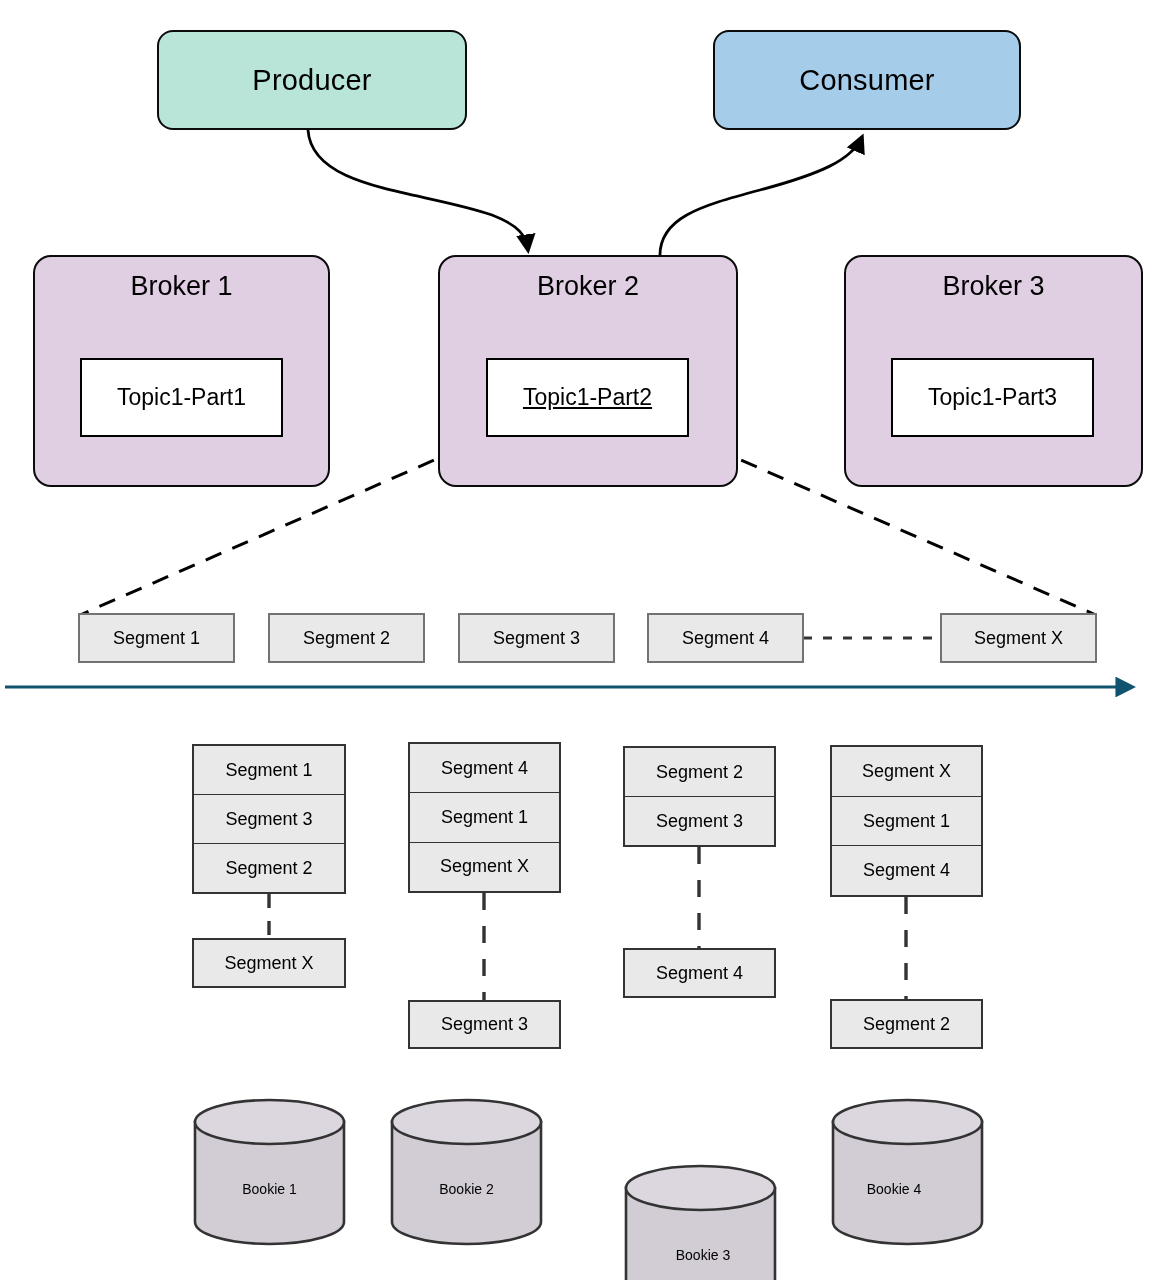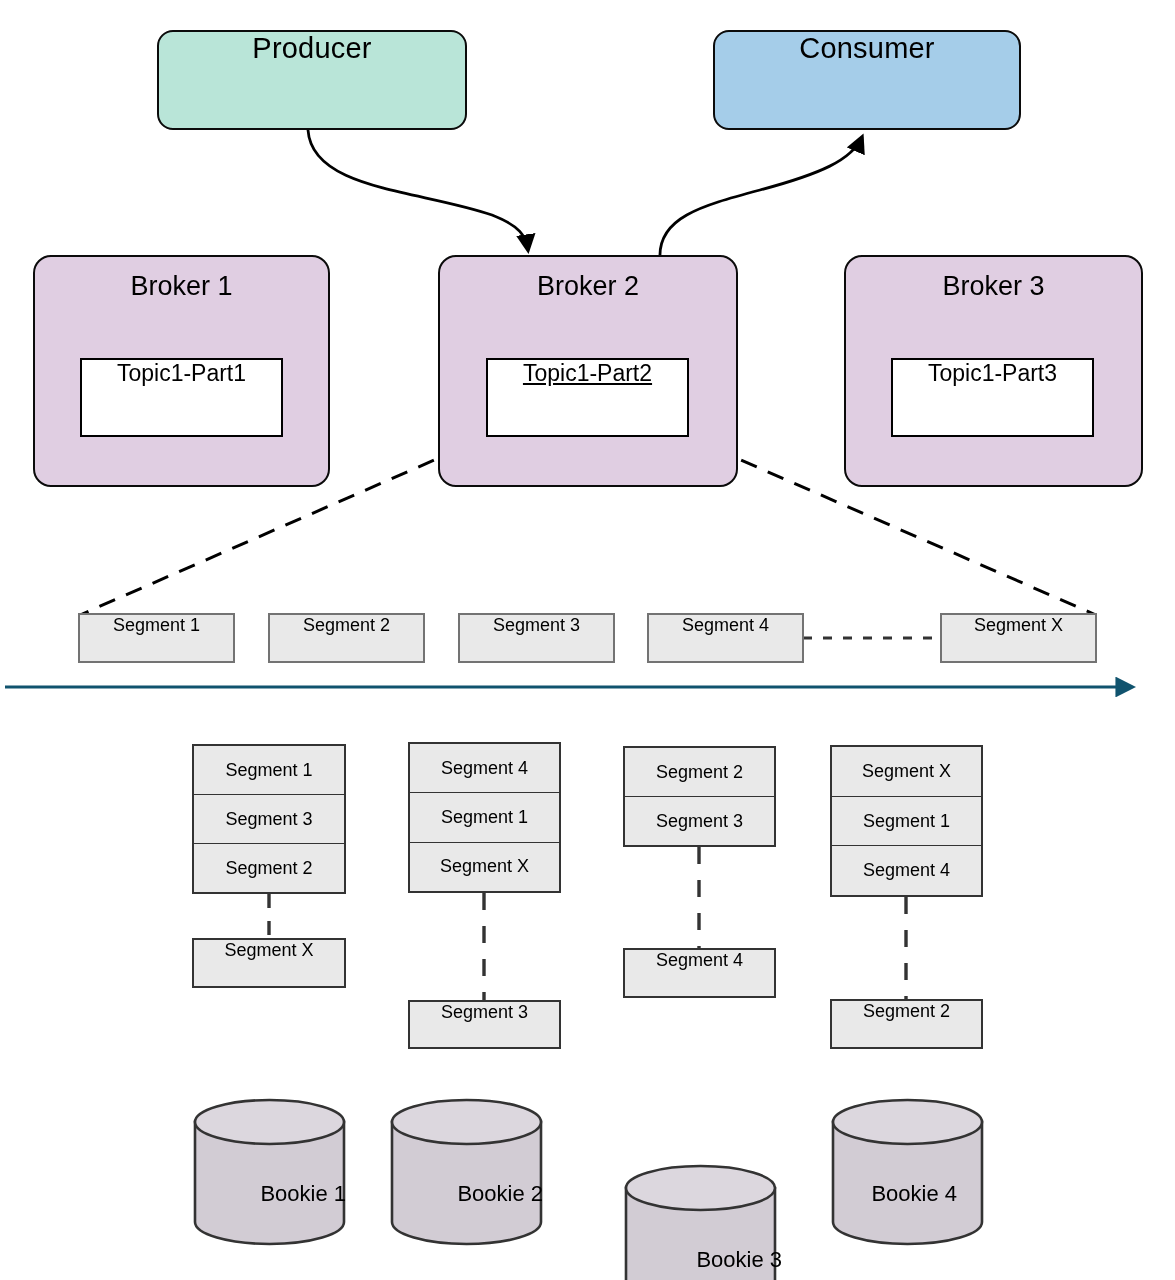--- a/index.html
+++ b/index.html
@@ -24,21 +24,21 @@
     left: 0;
     top: 0;
     width: 1175px;
     height: 1280px;
     pointer-events: none;
   }
   .node {
     position: absolute;
     box-sizing: border-box;
     display: flex;
-    align-items: flex-start;
+    align-items: center;
     justify-content: center;
     text-align: center;
   }
 
   
   .actor {
     border: 2.4px solid #0b0b0b;
     border-radius: 16px;
     font-size: 29px;
     letter-spacing: 0.2px;
@@ -58,20 +58,21 @@
   }
   .broker-label {
     display: block;
   }
   .partition {
     position: absolute;
     box-sizing: border-box;
     background: #ffffff;
     border: 2.6px solid #000000;
     display: flex;
+    align-items: center;
     justify-content: center;
     font-size: 23px;
   }
 
   
   .seg-timeline {
     background: #e9e9e9;
     border: 2.2px solid #737373;
     font-size: 18px;
   }
@@ -102,22 +103,22 @@
     font-size: 18px;
   }
 
   
   .bookie {
     position: absolute;
   }
   .bookie-label {
     position: absolute;
     width: 100%;
-    text-align: right;
-    font-size: 22px;
+    text-align: center;
+    font-size: 14px;
     pointer-events: none;
   }
 </style>
 </head>
 <body>
 
 <div id="diagram-root">
 
   <svg id="edge-layer" viewBox="0 0 1175 1280" width="1175" height="1280">
     <defs>

